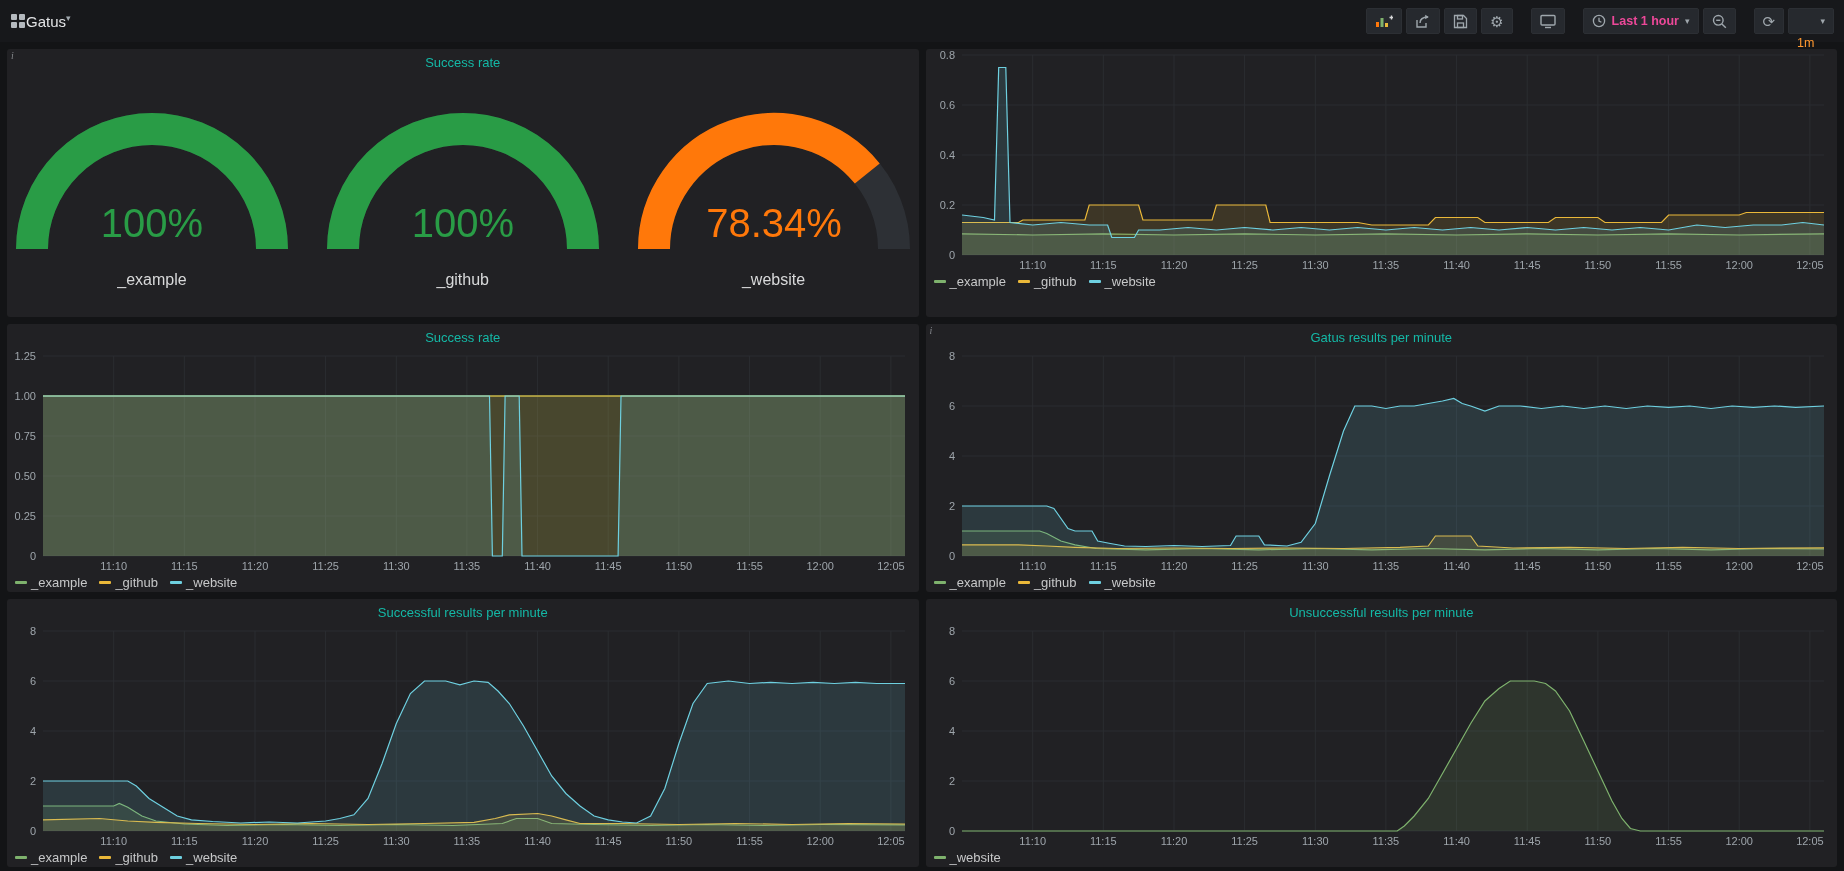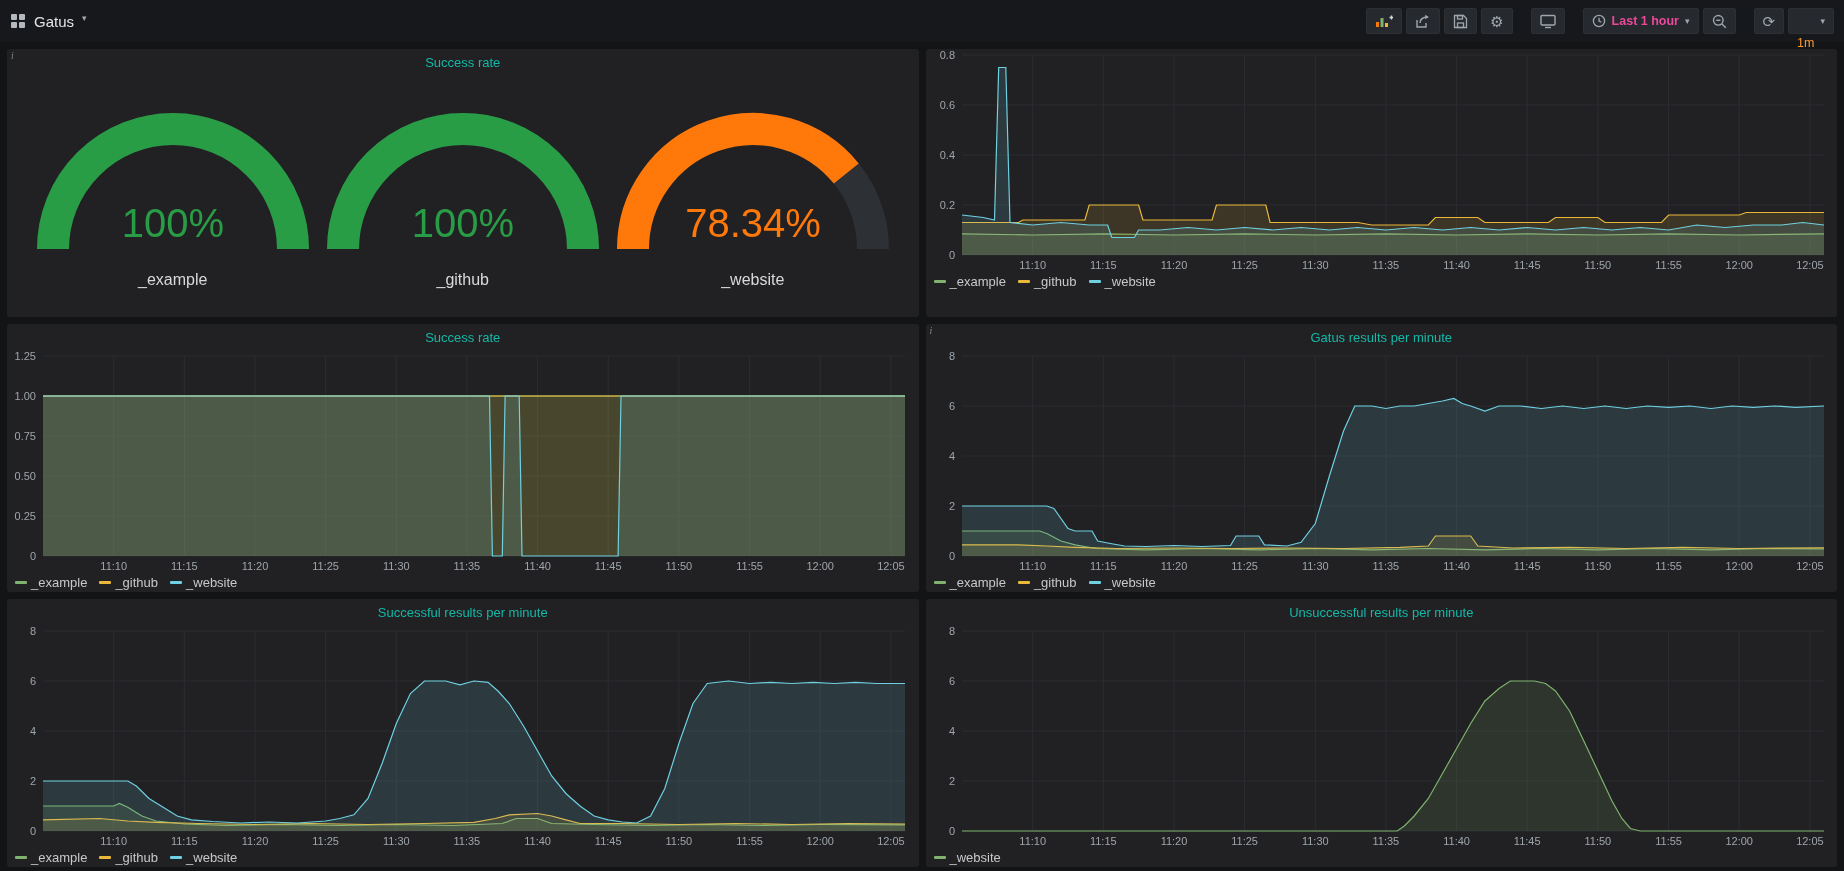--- a/index.html
+++ b/index.html
@@ -2,21 +2,21 @@
 <html><head>
 <meta charset="utf-8">
 <style>
   * { margin:0; padding:0; box-sizing:border-box; }
   html,body { width:1844px; height:871px; overflow:hidden; background:#131416;
     font-family:"Liberation Sans","DejaVu Sans",sans-serif; color:#d8d9da; }
 
   
   .navbar { height:42px; background:#17181b; display:flex; align-items:center;
     justify-content:space-between; padding:0 10px; }
-  .nav-left { display:flex; align-items:flex-start; gap:8px; }
+  .nav-left { display:flex; align-items:flex-start; gap:0; }
   .nav-grid-icon { display:inline-flex; cursor:pointer; }
   .nav-title { font-size:15px; color:#e3e4e6; cursor:pointer; }
   .caret { font-size:9px; color:#9fa7ad; cursor:pointer; }
   .nav-right { display:flex; align-items:center; gap:4px; }
   .nav-btn { display:inline-flex; align-items:center; gap:6px; height:26px; padding:0 8px;
     background:#26292e; border:1px solid #2c2f34; border-radius:2px; color:#9fa7ad;
     font-size:12.5px; cursor:pointer; font-family:inherit; }
   .nav-btn .btn-text { color:#ec4899;font-weight:bold; }
   .refresh-val { color:#ff9830;margin-top:44px; }
   .nav-gap { width:10px; }
@@ -35,21 +35,21 @@
   
   svg { font-family:inherit; display:block; }
   .tick { fill:#9ea5ab; font-size:11px; }
   .legend { height:18px; line-height:18px; padding-left:8px; font-size:13px; color:#c7c8c9;
     white-space:nowrap; }
   .legend-item { margin-right:12px; cursor:pointer; }
   .legend-dash { display:inline-block; width:12px; height:3px; border-radius:1px;
     vertical-align:middle; margin-right:4px; margin-top:-2px; }
 
   
-  .gauges-row { display:flex; justify-content:center; align-items:flex-start;
+  .gauges-row { display:flex; justify-content:space-between; align-items:flex-start;
     padding-top:12px; }
   .gauge { display:flex; flex-direction:column; align-items:center; }
   .gauge-value { font-size:40px; font-weight:500; }
   .gauge-label { margin-top:4px; font-size:16px; color:#d8d9da; }
 </style>
 </head>
 <body>
 
 <div class="navbar">
   <div class="nav-left">

